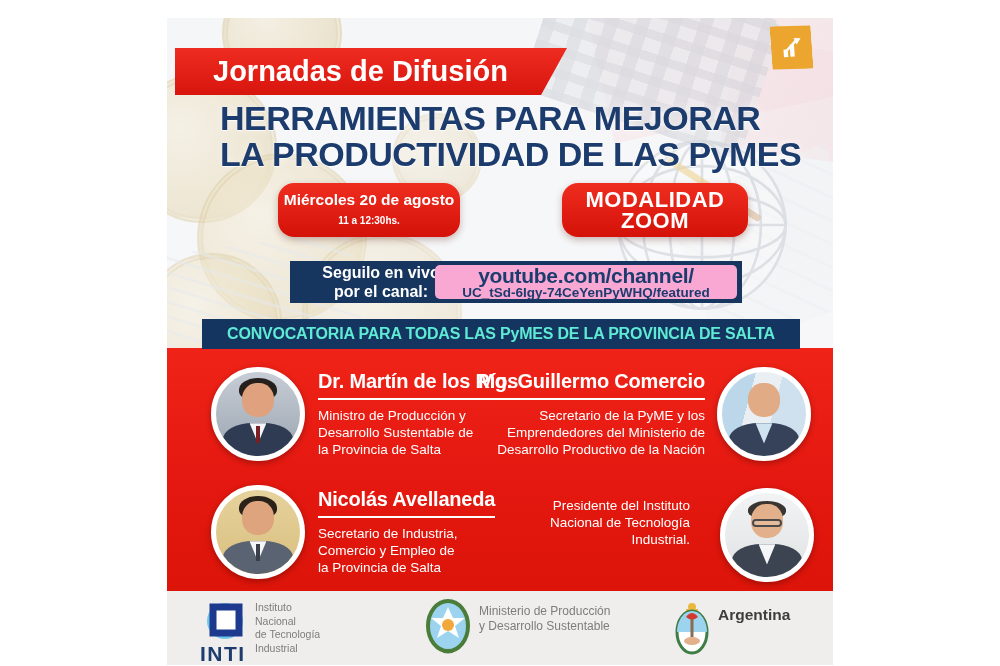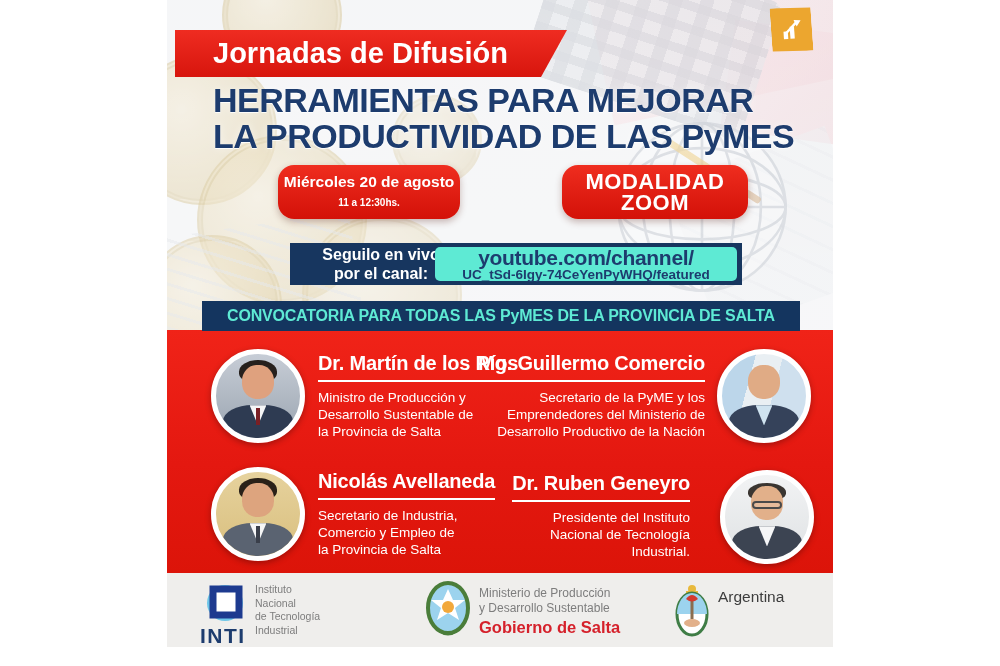--- a/index.html
+++ b/index.html
@@ -1,17 +1,17 @@
 <!DOCTYPE html>
 <html><head>
 <meta charset="utf-8">
 <style>
   * { margin:0; padding:0; box-sizing:border-box; }
   html,body { background:#ffffff; font-family:"Liberation Sans", sans-serif; }
-  .canvas { position:relative; width:1000px; height:647px; margin:0 auto; background:#ffffff; overflow:hidden; }
+  .canvas { position:relative; width:1000px; height:647px; margin:18px auto; background:#ffffff; overflow:hidden; }
   .flyer { position:absolute; left:167px; top:0; width:666px; height:666px; background:#f2f3f5; overflow:hidden; }
 
   
   .photo-bg { position:absolute; inset:0; }
   .photo-bg .veil { position:absolute; inset:0; background:linear-gradient(180deg, rgba(255,255,255,.25), rgba(255,255,255,.5)); z-index:1;}
   .coin { position:absolute; border-radius:50%;
           background:radial-gradient(circle at 35% 35%, #f0e4c6, #dcc997 65%, #c9b276);
           border:6px double #cdb87e; opacity:.55; }
   .coin.c1 { left:-40px; top:55px; width:150px; height:150px; }
   .coin.c2 { left:30px; top:135px; width:170px; height:170px; }
@@ -40,41 +40,41 @@
             clip-path:polygon(0 0,100% 4%,100% 100%,0 96%); }
 
   
   .kicker { position:absolute; left:8px; top:30px; width:392px; height:47px; z-index:3;
             background:linear-gradient(180deg,#ef2c21,#d7150d);
             clip-path:polygon(0 0,100% 0, calc(100% - 26px) 100%, 0 100%);
             display:flex; align-items:center; }
   .kicker span { color:#fff; font-size:29px; font-weight:800; padding-left:38px; letter-spacing:0; }
 
   
-  .title { position:absolute; left:46px; top:82px; z-index:3; color:#1d3c6e;
+  .title { position:absolute; left:53px; top:82px; z-index:3; color:#1d3c6e;
            font-size:34px; line-height:36px; font-weight:800; letter-spacing:-0.5px;
            text-shadow:0 1px 0 rgba(255,255,255,.85), 0 0 8px rgba(255,255,255,.55); }
 
   
   .pill { position:absolute; top:165px; height:54px; z-index:3; border-radius:16px;
           background:linear-gradient(180deg,#ef2d1f,#d31108);
           box-shadow:0 3px 7px rgba(90,30,20,.3);
           display:flex; flex-direction:column; align-items:center; justify-content:center;
           color:#fff; font-weight:700; text-align:center; }
   .pill .l1 { font-size:15.5px; line-height:21px; }
   .pill .l2 { font-size:10px; line-height:21px; }
   .pill.date { left:111px; width:182px; }
   .pill.modality { left:395px; width:186px; }
   .pill.modality .l1, .pill.modality .l2 { font-size:22px; letter-spacing:.5px; }
 
   
   .livebar { position:absolute; left:123px; top:243px; width:452px; height:42px; background:#17365f; z-index:3; }
   .livebar .label { position:absolute; left:25px; top:3px; width:132px; text-align:center;
                     color:#fff; font-size:16px; font-weight:700; line-height:18.5px; white-space:pre-line; }
-  .urlbox { position:absolute; right:5px; top:4px; width:302px; height:34px; background:#5eead4; border-radius:5px;
+  .urlbox { position:absolute; right:5px; top:4px; width:302px; height:34px; background:#f9a8d4; border-radius:5px;
             display:flex; flex-direction:column; align-items:center; justify-content:center; cursor:pointer; }
   .urlbox .main { color:#1d3c6e; font-size:21px; font-weight:800; line-height:20px; letter-spacing:-0.3px; }
   .urlbox .sub  { color:#1d3c6e; font-size:13.5px; font-weight:700; line-height:13px; letter-spacing:0; }
 
   
   .convocatoria { position:absolute; left:35px; top:301px; width:598px; height:30px; background:#14355f; z-index:3;
                   display:flex; align-items:center; justify-content:center; }
   .convocatoria span { color:#5eead4; font-size:16px; font-weight:700; letter-spacing:-0.2px; white-space:nowrap; }
 
   
@@ -119,21 +119,21 @@
 
   
   .footer { position:absolute; left:0; top:573px; width:666px; height:82px; background:#efeeec; z-index:3; }
   .inti-acronym { position:absolute; left:33px; top:51px; color:#1d3c6e; font-size:21px; font-weight:800; letter-spacing:1.5px; }
   .inti-desc { position:absolute; left:88px; top:10px; color:#7d7d7d; font-size:10.5px; line-height:13.5px; white-space:pre-line; }
   .salta-text { position:absolute; left:312px; top:13px; }
   .salta-text .min { color:#7d7d7d; font-size:12px; line-height:15px; white-space:pre-line; }
   .salta-text .gov { color:#d5212b; font-size:16.5px; font-weight:800; margin-top:2px; }
   .arg-text { position:absolute; left:551px; top:13px; }
   .arg-text .min { color:#7d7d7d; font-size:11.5px; line-height:14.5px; white-space:pre-line; }
-  .arg-text .country { color:#3d3d3d; font-size:15.5px; font-weight:400; margin-top:2px; }
+  .arg-text .country { color:#3d3d3d; font-size:15.5px; font-weight:700; margin-top:2px; }
   .logo { position:absolute; }
   .logo.inti { left:35px; top:9px; }
   .logo.salta { left:258px; top:8px; }
   .logo.arg { left:505px; top:10px; }
 
   .bottom-strip { position:absolute; left:0; top:655px; width:666px; height:11px; z-index:3;
                   background:linear-gradient(90deg,#ee251a,#c91207 70%,#a80d03); }
 </style>
 </head>
 <body>
@@ -253,21 +253,20 @@
       </div>
 
       <div class="avatar av4">
         <div class="hair"></div>
           <div class="head"></div>
           <div class="glasses"></div>
           <div class="body"></div>
           <div class="shirt"></div>
       </div>
       <div class="speaker right sp4">
-        <span class="name">Dr. Ruben Geneyro</span>
         <div class="role">Presidente del Instituto
 Nacional de Tecnología
 Industrial.</div>
       </div>
 
     </div>
 
     <div class="footer">
 
       <div class="logo inti">
@@ -286,21 +285,20 @@
         <svg width="46" height="58" viewBox="0 0 46 58">
           <ellipse cx="23" cy="27" rx="20" ry="25" fill="#9cd3ee" stroke="#4a7d3a" stroke-width="4"></ellipse>
           <polygon points="23,8 28,19 40,19 30,27 34,39 23,32 12,39 16,27 6,19 18,19" fill="#ffffff"></polygon>
           <circle cx="23" cy="26" r="6" fill="#f2a83b"></circle>
           <path d="M15 50 Q23 56 31 50" stroke="#4a7d3a" stroke-width="3" fill="none"></path>
         </svg>
       </div>
       <div class="salta-text">
         <div class="min">Ministerio de Producción
 y Desarrollo Sustentable</div>
-        <div class="gov">Gobierno de Salta</div>
       </div>
 
       <div class="logo arg">
         <svg width="40" height="56" viewBox="0 0 40 56">
           <circle cx="20" cy="6" r="4" fill="#e8b93c"></circle>
           <path d="M14 9 h12" stroke="#e8b93c" stroke-width="2"></path>
           <ellipse cx="20" cy="31" rx="15" ry="21" fill="#ffffff" stroke="#3f7d46" stroke-width="3"></ellipse>
           <path d="M5 31 a15 21 0 0 1 30 0 z" fill="#9cd3ee"></path>
           <rect x="18.5" y="16" width="3" height="20" fill="#8a6d4f"></rect>
           <path d="M14 16 q6 -8 12 0 q-6 5 -12 0" fill="#d33a2f"></path>

